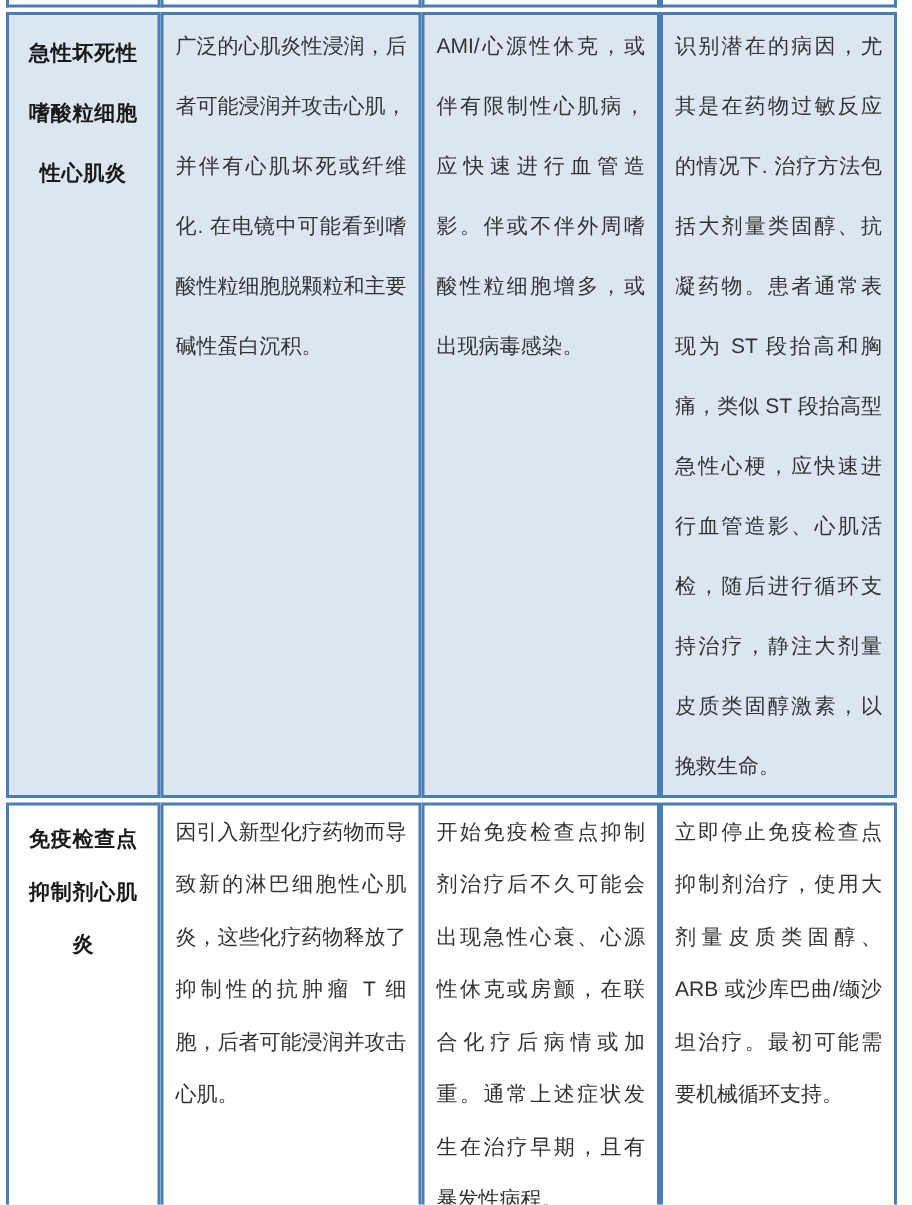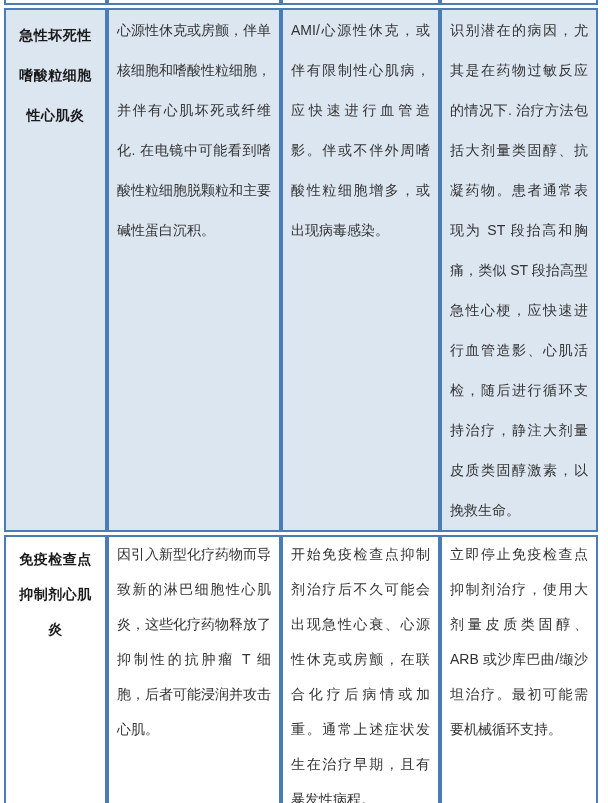--- a/index.html
+++ b/index.html
@@ -75,21 +75,21 @@
     </colgroup>
     <tbody>
       <tr class="row-cut plain">
         <td></td>
         <td></td>
         <td></td>
         <td></td>
       </tr>
       <tr class="band r1">
         <td class="term">急性坏死性嗜酸粒细胞性心肌炎</td>
-        <td class="body">心源性休克或房颤，伴单核细胞和嗜酸性粒细胞，并伴有心肌坏死或纤维化. 在电镜中可能看到嗜酸性粒细胞脱颗粒和主要碱性蛋白沉积。</td>
+        <td class="body">广泛的心肌炎性浸润，后者可能浸润并攻击心肌，并伴有心肌坏死或纤维化. 在电镜中可能看到嗜酸性粒细胞脱颗粒和主要碱性蛋白沉积。</td>
         <td class="body">AMI/心源性休克，或伴有限制性心肌病，应快速进行血管造影。伴或不伴外周嗜酸性粒细胞增多，或出现病毒感染。</td>
         <td class="body">识别潜在的病因，尤其是在药物过敏反应的情况下. 治疗方法包括大剂量类固醇、抗凝药物。患者通常表现为 ST 段抬高和胸痛，类似 ST 段抬高型急性心梗，应快速进行血管造影、心肌活检，随后进行循环支持治疗，静注大剂量皮质类固醇激素，以挽救生命。</td>
       </tr>
       <tr class="plain r2">
         <td class="term">免疫检查点抑制剂心肌炎</td>
         <td class="body">因引入新型化疗药物而导致新的淋巴细胞性心肌炎，这些化疗药物释放了抑制性的抗肿瘤 T 细胞，后者可能浸润并攻击心肌。</td>
         <td class="body">开始免疫检查点抑制剂治疗后不久可能会出现急性心衰、心源性休克或房颤，在联合化疗后病情或加重。通常上述症状发生在治疗早期，且有暴发性病程。</td>
         <td class="body">立即停止免疫检查点抑制剂治疗，使用大剂量皮质类固醇、 ARB 或沙库巴曲/缬沙坦治疗。最初可能需要机械循环支持。</td>
       </tr>
     </tbody>

